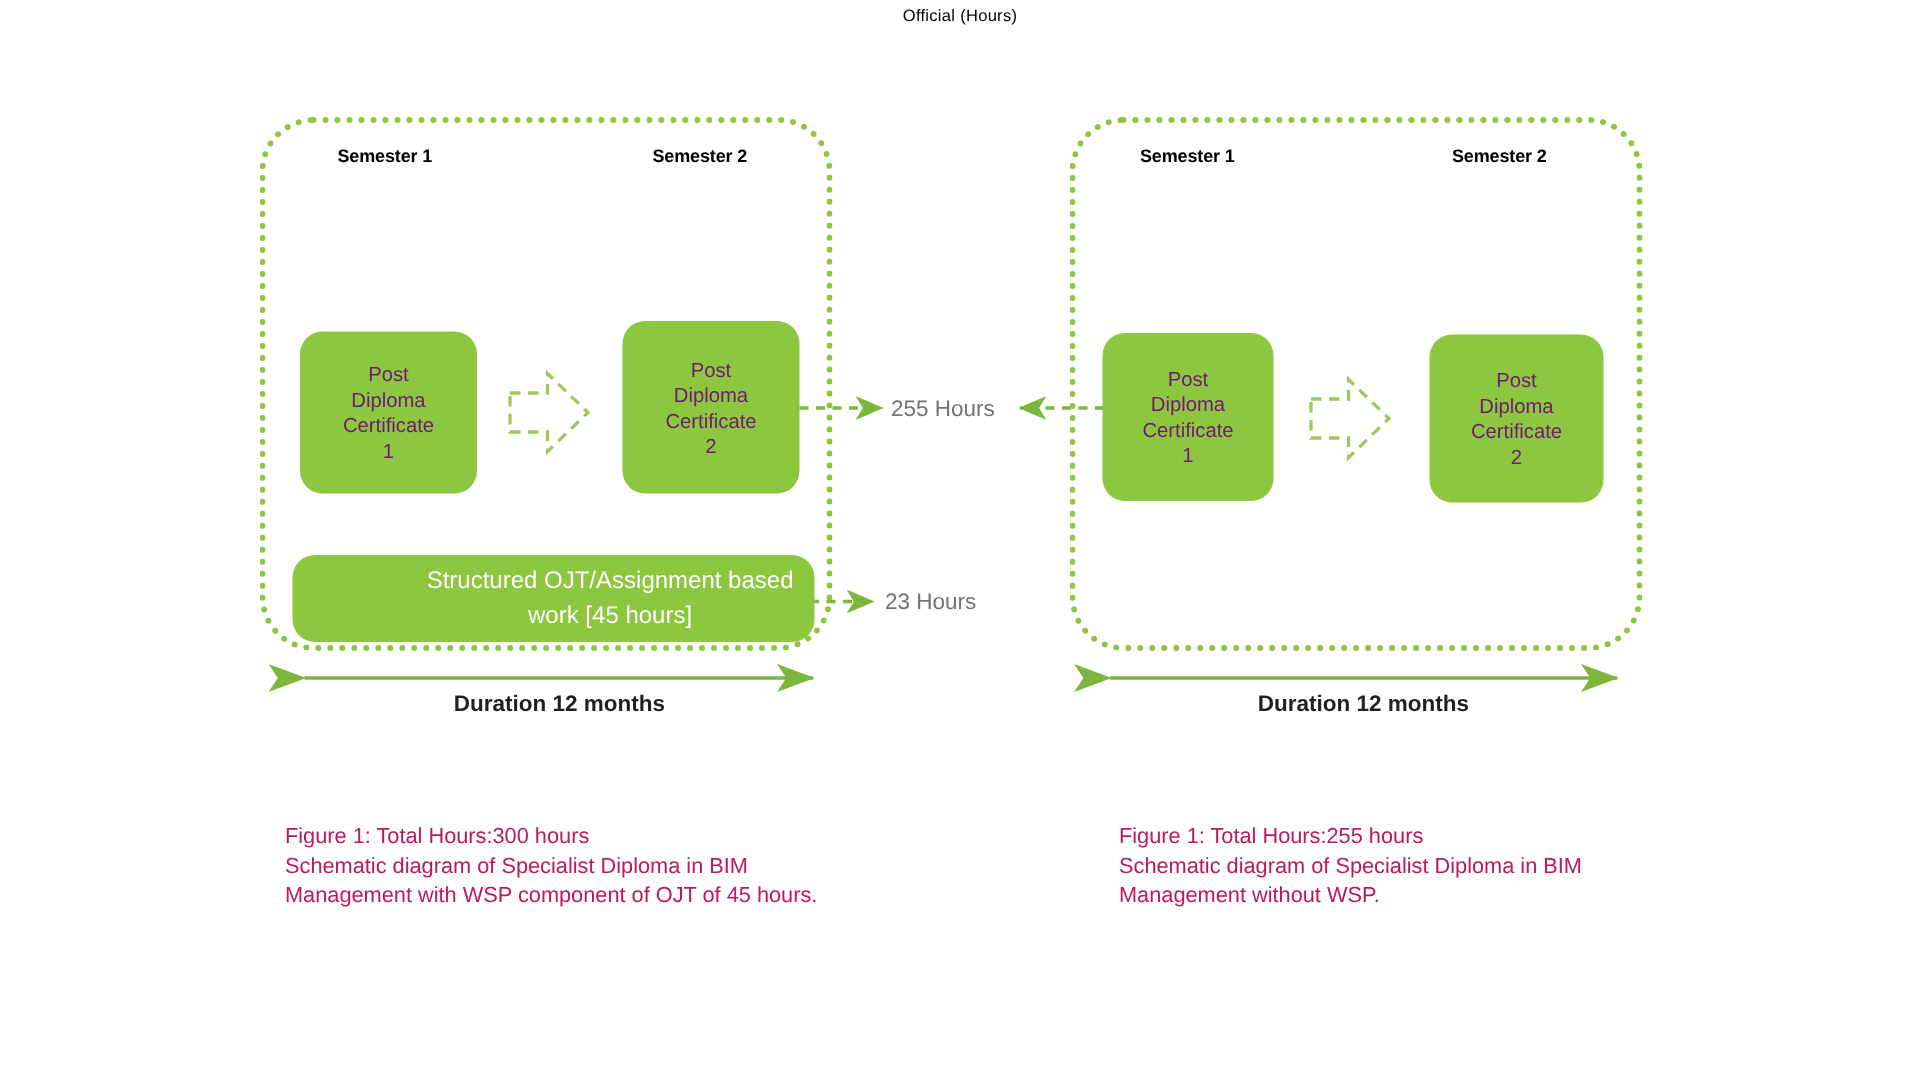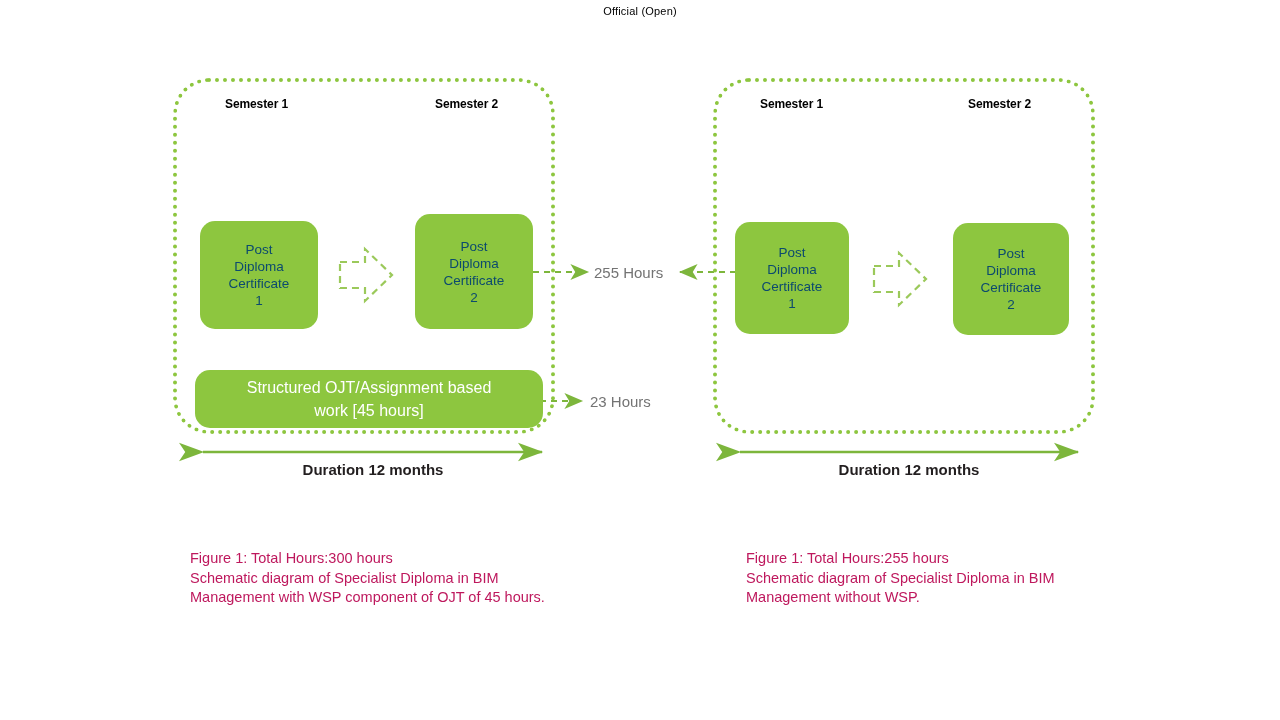--- a/index.html
+++ b/index.html
@@ -48,39 +48,39 @@
     color: #000000;
     white-space: nowrap;
     letter-spacing: -0.1px;
   }
 
   
   .cert-box {
     position: absolute;
     background: #8DC63F;
     border-radius: 15px;
-    color: #0c4a6e;
+    color: #701a75;
     display: flex;
     align-items: center;
     justify-content: center;
     text-align: center;
     font-size: 13.5px;
     line-height: 17px;
     box-sizing: border-box;
   }
   .cert-box .lines { white-space: pre-line; }
 
   .ojt-box {
     position: absolute;
     background: #8DC63F;
     border-radius: 15px;
     color: #ffffff;
     display: flex;
     align-items: center;
-    justify-content: center;
+    justify-content: flex-end;
     text-align: center;
     font-size: 16px;
     line-height: 23px;
     box-sizing: border-box;
     padding: 0 14px;
   }
   .ojt-box .lines { white-space: pre-line; }
 
   
   .svg-layer {
@@ -113,21 +113,21 @@
     position: absolute;
     font-size: 14.5px;
     line-height: 19.5px;
     color: #be185d;
     white-space: pre-line;
   }
 </style>
 </head>
 <body>
 
-<div class="classification-header">Official (Open)</div>
+<div class="classification-header">Official (Hours)</div>
 
 <svg class="svg-layer" viewBox="0 0 1280 720" xmlns="http://www.w3.org/2000/svg">
 
   <defs>
     <marker id="greenArrow" markerWidth="9" markerHeight="8" refX="8" refY="4" orient="auto" markerUnits="strokeWidth">
       <path d="M0,0.4 L8.5,4 L0,7.6 L2.2,4 Z" fill="#7DB63C"></path>
     </marker>
     <marker id="greenArrowStart" markerWidth="9" markerHeight="8" refX="8" refY="4" orient="auto" markerUnits="strokeWidth">
       <path d="M0,0.4 L8.5,4 L0,7.6 L2.2,4 Z" fill="#7DB63C"></path>
     </marker>

